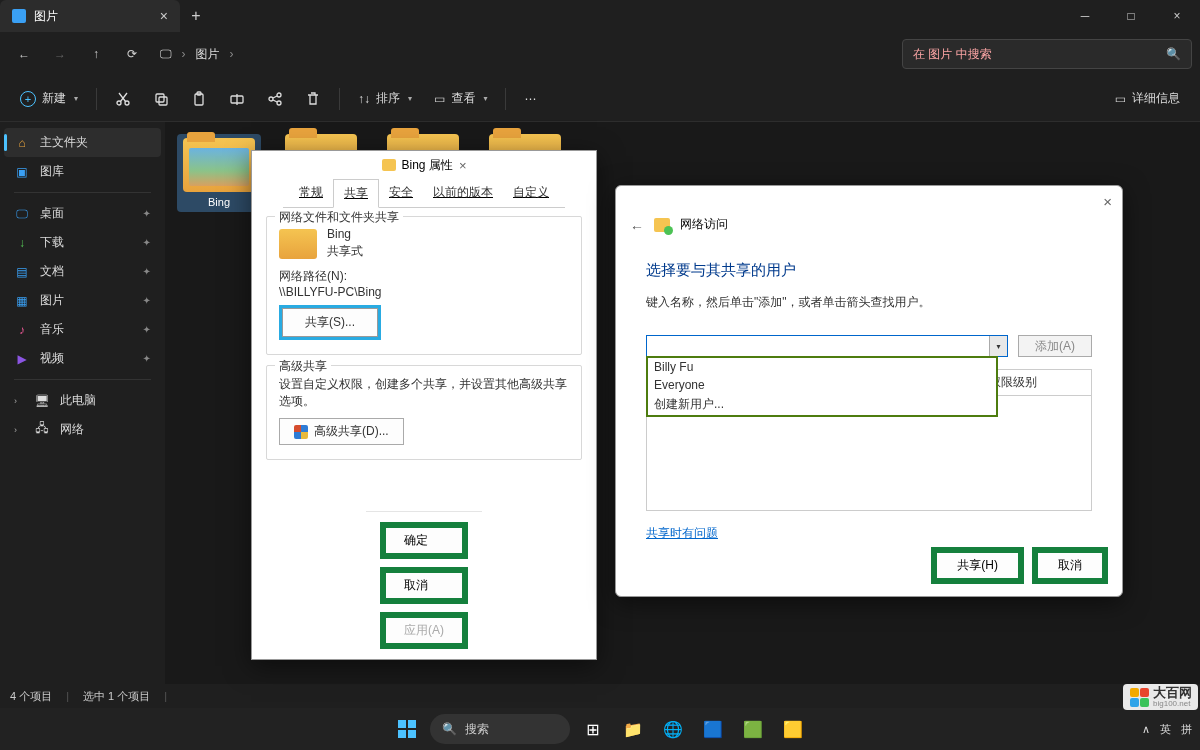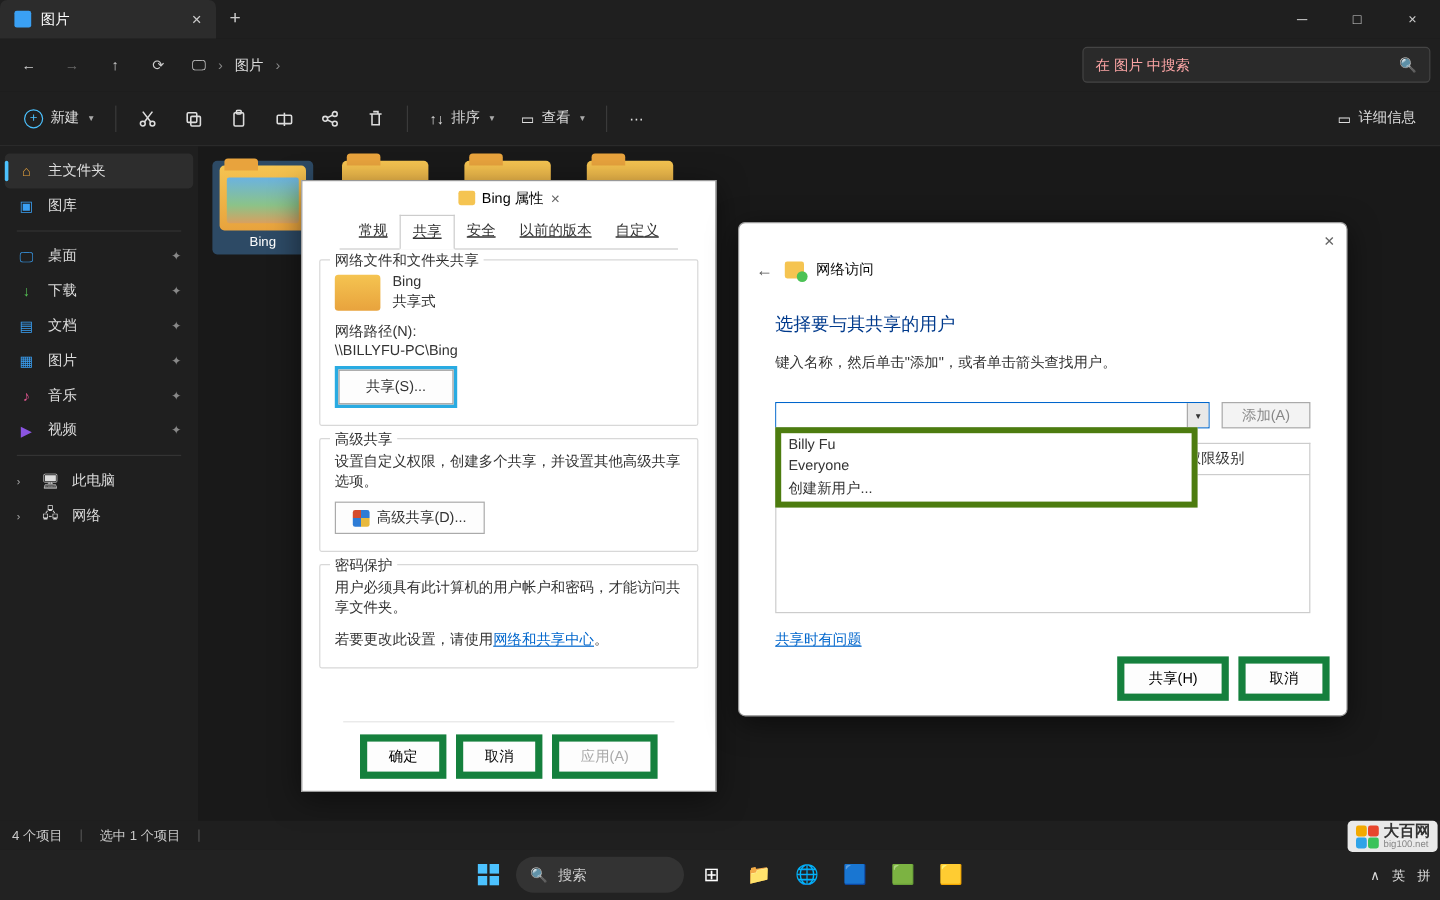--- a/index.html
+++ b/index.html
@@ -88,41 +88,41 @@
 .group { border: 1px solid #d8d8d8; border-radius: 2px; padding: 10px 12px 14px; margin-bottom: 10px; position: relative; }
 .group-title { position: absolute; top: -8px; left: 8px; background: #fff; padding: 0 4px; font-size: 12px; }
 .share-row { display: flex; align-items: center; gap: 10px; margin-bottom: 8px; }
 .share-row .fico2 { width: 38px; height: 30px; background: linear-gradient(#f5c451,#e8a33d); border-radius: 3px; }
 .share-info div:first-child { margin-bottom: 2px; }
 .hl-btn { display: inline-block; padding: 5px 22px; border: 1px solid #999; background: #fdfdfd; font-size: 12px; cursor: pointer; }
 .hl-wrap { border: 3px solid #29abe2; display: inline-block; margin-top: 6px; }
 .adv-btn { display: inline-flex; align-items: center; gap: 6px; padding: 4px 14px; border: 1px solid #aaa; background: #fdfdfd; cursor: pointer; margin-top: 8px; }
 .shield { width: 14px; height: 14px; background: conic-gradient(#2e7cd6 0 25%, #e8b93d 0 50%, #2e7cd6 0 75%, #d64d2e 0); border-radius: 2px; }
 .dlg-link { color: #0066cc; text-decoration: underline; cursor: pointer; }
-.dlg-footer { display: flex; gap: 8px; justify-content: flex-end; padding: 10px 14px; border-top: 1px solid #e5e5e5; }
+.dlg-footer { display: flex; gap: 8px; justify-content: flex-end; padding: 10px 14px; border-top: 1px solid #e5e5e5; flex-direction: column; }
 .dbtn { padding: 4px 18px; border: 6px solid #15803d; background: #fdfdfd; font-size: 12px; cursor: pointer; }
 .dbtn.disabled { color: #aaa; }
 
 
 .netdlg { left: 615px; top: 185px; width: 508px; height: 412px; border-radius: 6px; }
 .net-title { height: 30px; display: flex; align-items: center; padding: 0 10px; }
 .net-title .dlg-x { font-size: 15px; }
 .net-hdr { display: flex; align-items: center; gap: 10px; padding: 0 14px 8px; }
 .net-back { font-size: 14px; color: #555; }
 .net-hdr .fico { width: 16px; height: 14px; background: #f5c451; border-radius: 2px; position: relative; }
 .net-hdr .fico::after { content: ""; position: absolute; right: -3px; bottom: -3px; width: 9px; height: 9px; background: #4cc255; border-radius: 50%; }
 .net-body { padding: 8px 30px; font-size: 12px; color: #333; }
 .net-h1 { font-size: 15px; color: #003a8c; margin: 12px 0 14px; font-weight: normal; }
 .net-p { margin-bottom: 24px; }
 .combo-row { display: flex; gap: 10px; align-items: stretch; position: relative; }
 .combo { flex: 1; height: 22px; border: 1px solid #0066cc; display: flex; }
 .combo input { flex: 1; border: none; outline: none; padding: 0 4px; font-size: 12px; background: #fff; }
 .combo .dd { width: 18px; background: #e8e8e8; border-left: 1px solid #aaa; display: flex; align-items: center; justify-content: center; font-size: 8px; color: #333; }
 .addbtn { padding: 0 16px; border: 1px solid #aaa; background: #f3f3f3; color: #888; font-size: 12px; }
-.dropdown { position: absolute; top: 21px; left: 0; width: 352px; border: 5px solid #4d7c0f; background: #fff; z-index: 5; }
+.dropdown { position: absolute; top: 21px; left: 0; width: 352px; border: 2px solid #4d7c0f; background: #fff; z-index: 5; }
 .dd-item { padding: 2px 6px; font-size: 12px; cursor: pointer; }
 .perm-hdr { display: flex; margin-top: 12px; border: 1px solid #ccc; border-bottom: none; background: #fff; }
 .perm-hdr div { padding: 4px 8px; font-size: 12px; border-right: 1px solid #ccc; }
 .perm-hdr div:first-child { flex: 1; }
 .perm-hdr div:last-child { width: 110px; border-right: none; }
 .perm-body { height: 116px; border: 1px solid #ccc; border-top: 1px solid #ccc; background: #fff; }
 .issues { display: inline-block; margin-top: 14px; color: #0066cc; text-decoration: underline; font-size: 12px; }
 .net-footer { position: absolute; bottom: 12px; right: 14px; display: flex; gap: 8px; }
 .net-footer .dbtn { padding: 4px 20px; }
 
@@ -337,27 +337,20 @@
       </div>
     </div>
     <div class="group">
       <span class="group-title">高级共享</span>
       <div>设置自定义权限，创建多个共享，并设置其他高级共享选项。</div>
       <div class="adv-btn">
         <span class="shield"></span>
         <span>高级共享(D)...</span>
       </div>
     </div>
-    <div class="group">
-      <span class="group-title">密码保护</span>
-      <div style="margin-bottom:10px">用户必须具有此计算机的用户帐户和密码，才能访问共享文件夹。</div>
-      <div>
-        <span>若要更改此设置，请使用</span><span class="dlg-link">网络和共享中心</span><span>。</span>
-      </div>
-    </div>
   </div>
   <div class="dlg-footer">
     <span class="dbtn">确定</span>
     <span class="dbtn">取消</span>
     <span class="dbtn disabled">应用(A)</span>
   </div>
 </div>
 
 <div class="dialog netdlg">
   <div class="net-title">

